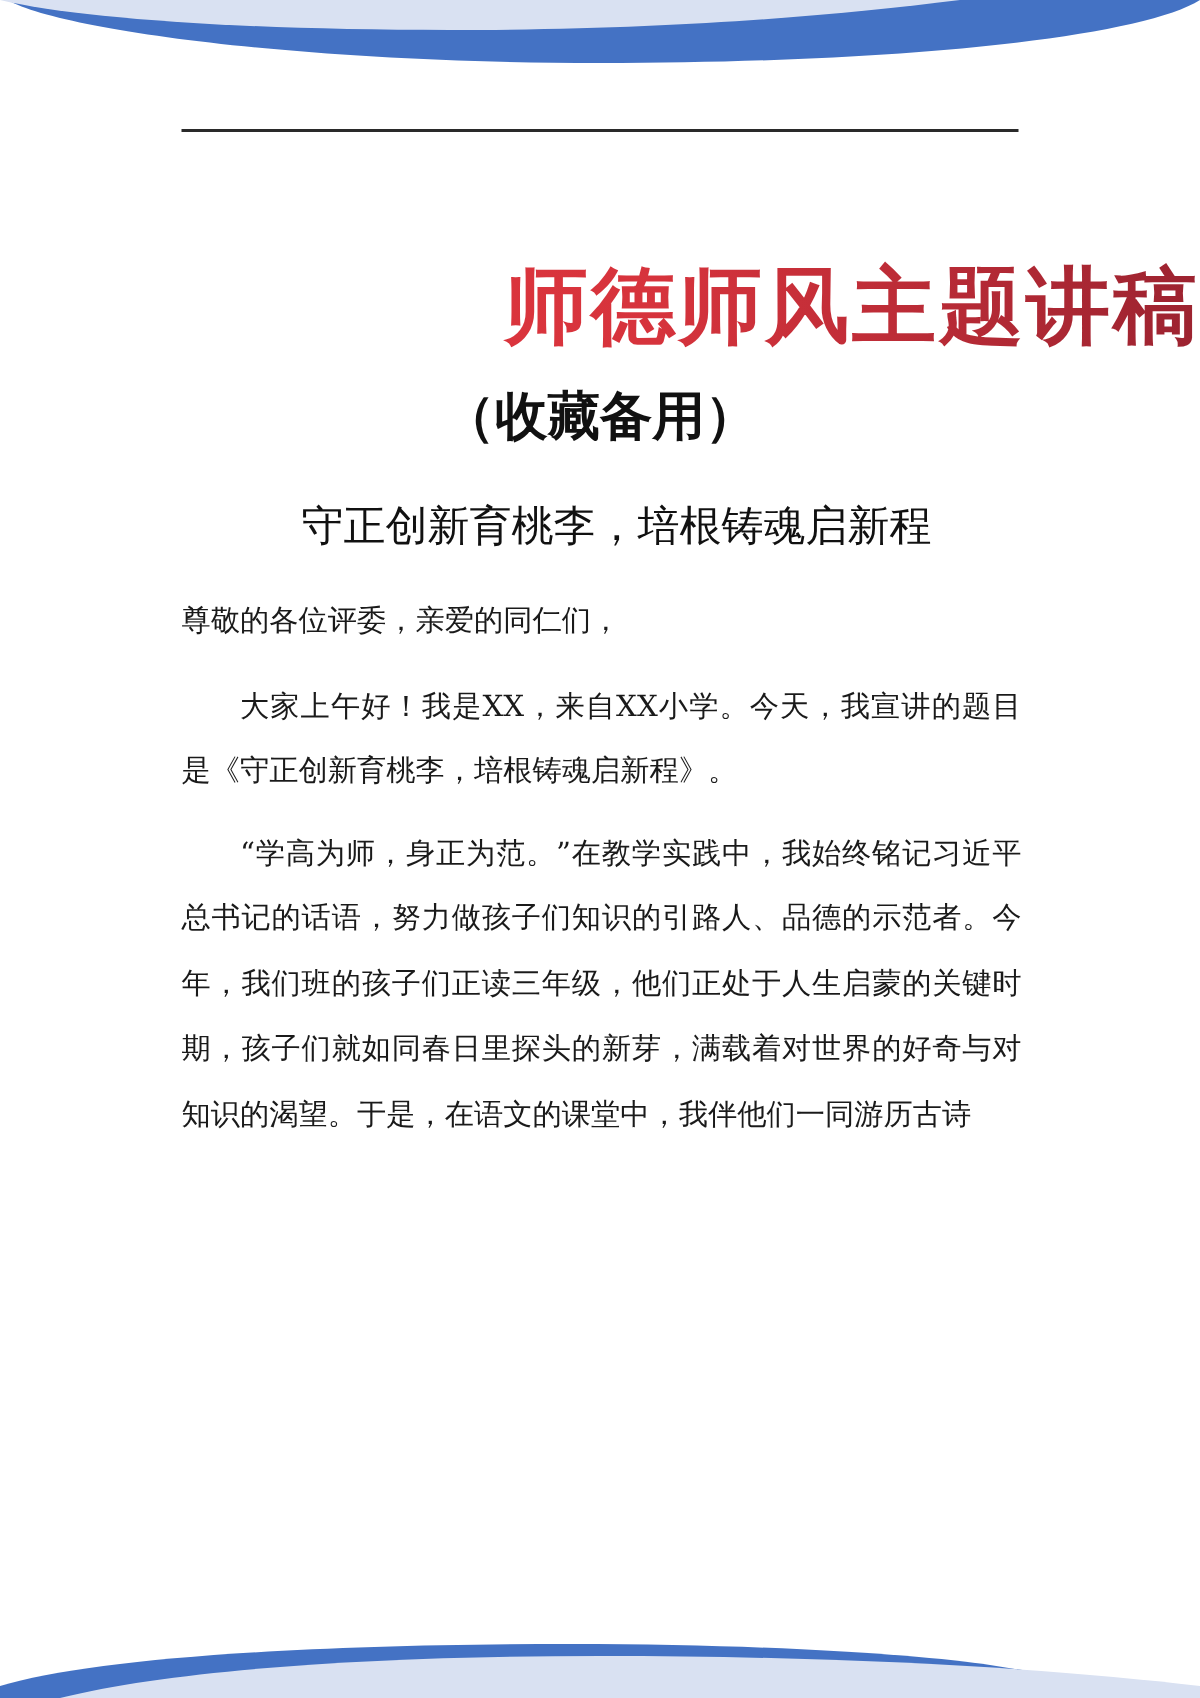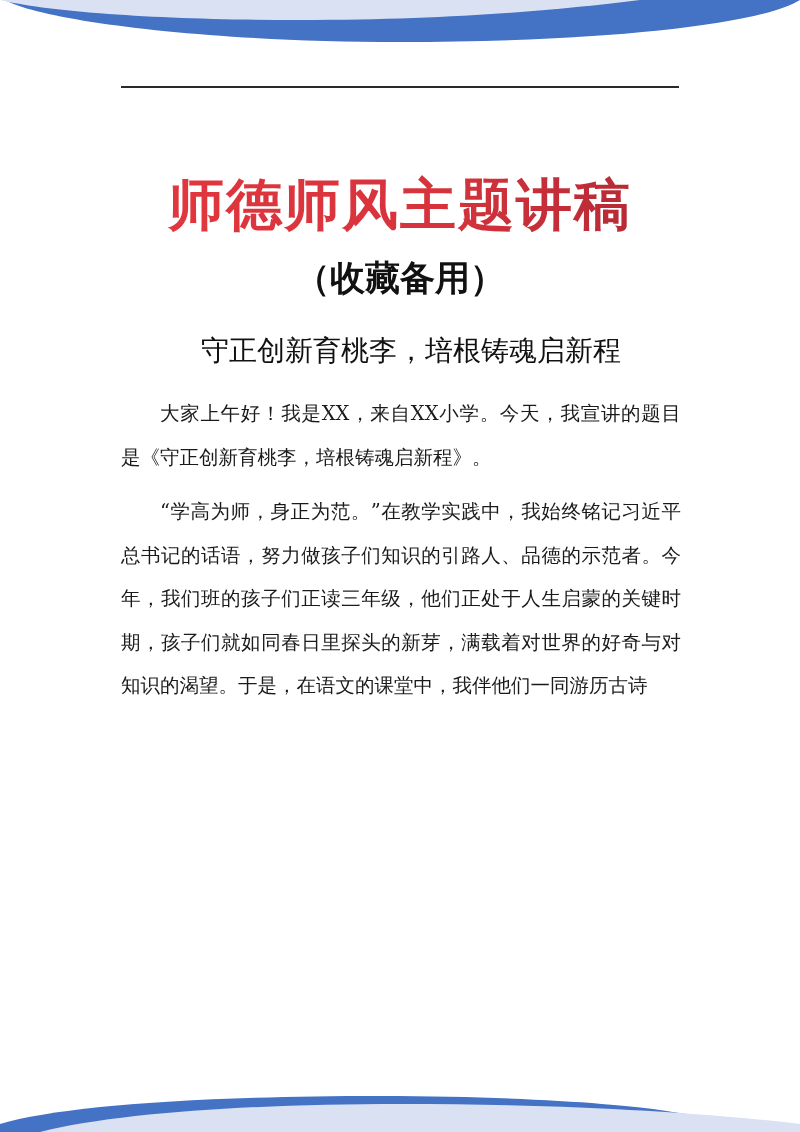--- a/index.html
+++ b/index.html
@@ -2,21 +2,21 @@
 <html><head>
   <meta charset="utf-8">
   <style>
     html, body { margin: 0; padding: 0; background: #ffffff; }
     body { width: 800px; height: 1132px; position: relative; overflow: hidden;
       font-family: "DejaVu Serif", "Liberation Serif", serif; color: #1a1a1a; }
     .deco { position: absolute; left: 0; width: 800px; pointer-events: none; }
     .deco-top { top: 0; height: 50px; }
     .deco-bottom { bottom: 0; height: 60px; }
     .rule { position: absolute; left: 121px; top: 86px; width: 558px; height: 2px; background: #2a2a2a; }
-    .title { position: absolute; left: 0; top: 128px; width: 800px; text-align: center;
+    .title { position: absolute; left: 0; top: 128px; width: 800px; text-align: right;
       font-family: "DejaVu Serif", "Liberation Serif", serif; font-weight: bold;
       font-size: 56px; letter-spacing: 2px; line-height: 76px;
       background: linear-gradient(90deg, #e8383f 0%, #d6333c 55%, #9c2330 100%);
       -webkit-background-clip: text; background-clip: text; color: transparent; }
     .subtitle { position: absolute; left: 0; top: 250px; width: 800px; text-align: center;
       font-family: "DejaVu Sans", "Liberation Sans", sans-serif; font-weight: bold;
       font-size: 35px; line-height: 56px; color: #111; }
     .speech-title { position: absolute; left: 0; top: 328px; width: 800px; text-align: center;
       font-size: 28px; line-height: 46px; color: #111; margin-left: 11px; }
     .content { position: absolute; left: 121px; top: 392px; width: 560px; }
@@ -32,20 +32,21 @@
   <path d="M0,0 L640,0 C560,10 450,20 300,20 C160,20 50,12 0,0 Z" fill="#d9e1f2"></path>
 </svg>
 
 <div class="rule"></div>
 
 <h1 class="title">师德师风主题讲稿</h1>
 <div class="subtitle">（收藏备用）</div>
 <div class="speech-title">守正创新育桃李，培根铸魂启新程</div>
 
 <div class="content">
+  <p class="para salute">尊敬的各位评委，亲爱的同仁们，</p>
   <p class="para indent">大家上午好！我是XX，来自XX小学。今天，我宣讲的题目是《守正创新育桃李，培根铸魂启新程》。</p>
   <p class="para indent">“学高为师，身正为范。”在教学实践中，我始终铭记习近平总书记的话语，努力做孩子们知识的引路人、品德的示范者。今年，我们班的孩子们正读三年级，他们正处于人生启蒙的关键时期，孩子们就如同春日里探头的新芽，满载着对世界的好奇与对知识的渴望。于是，在语文的课堂中，我伴他们一同游历古诗</p>
 </div>
 
 <svg class="deco deco-bottom" viewBox="0 0 800 60" preserveAspectRatio="none">
   <path d="M0,52 C60,34 200,24 380,24 C520,24 620,32 660,38 L800,60 L0,60 Z" fill="#4472c4"></path>
   <path d="M40,60 C120,40 260,32 400,32 C560,32 700,40 800,52 L800,60 Z" fill="#d9e1f2"></path>
 </svg>
 
 </body></html>

